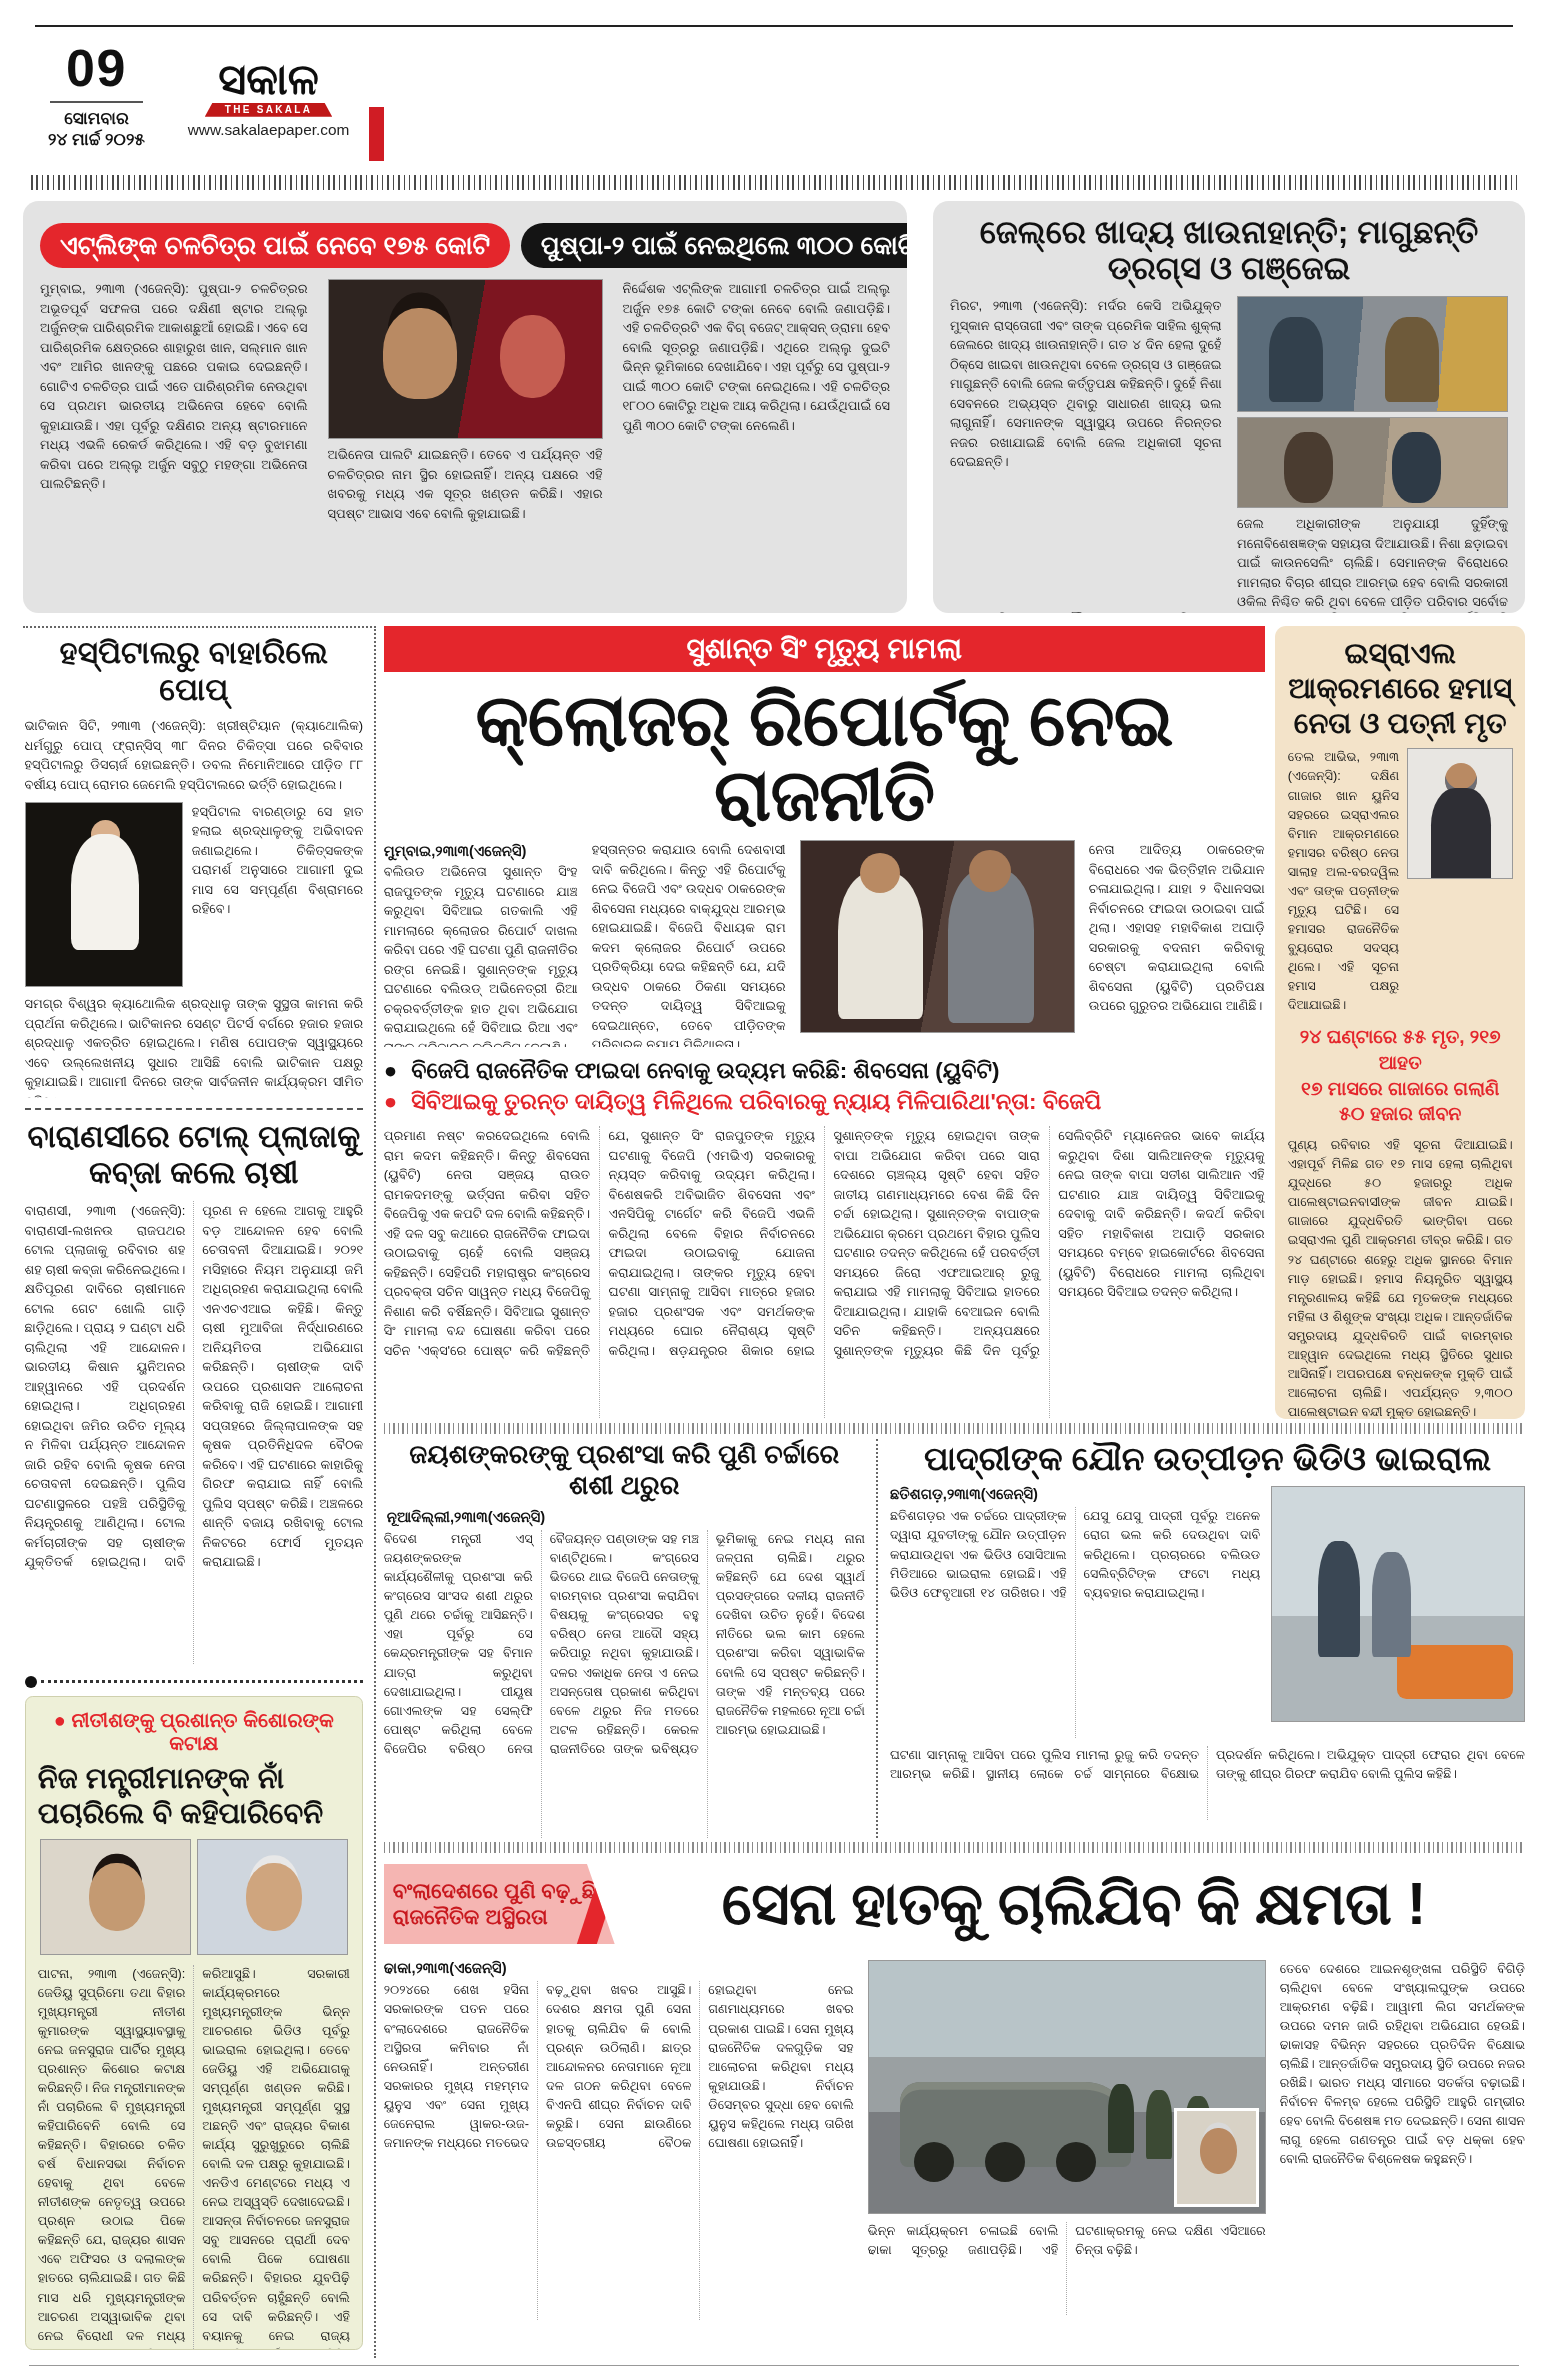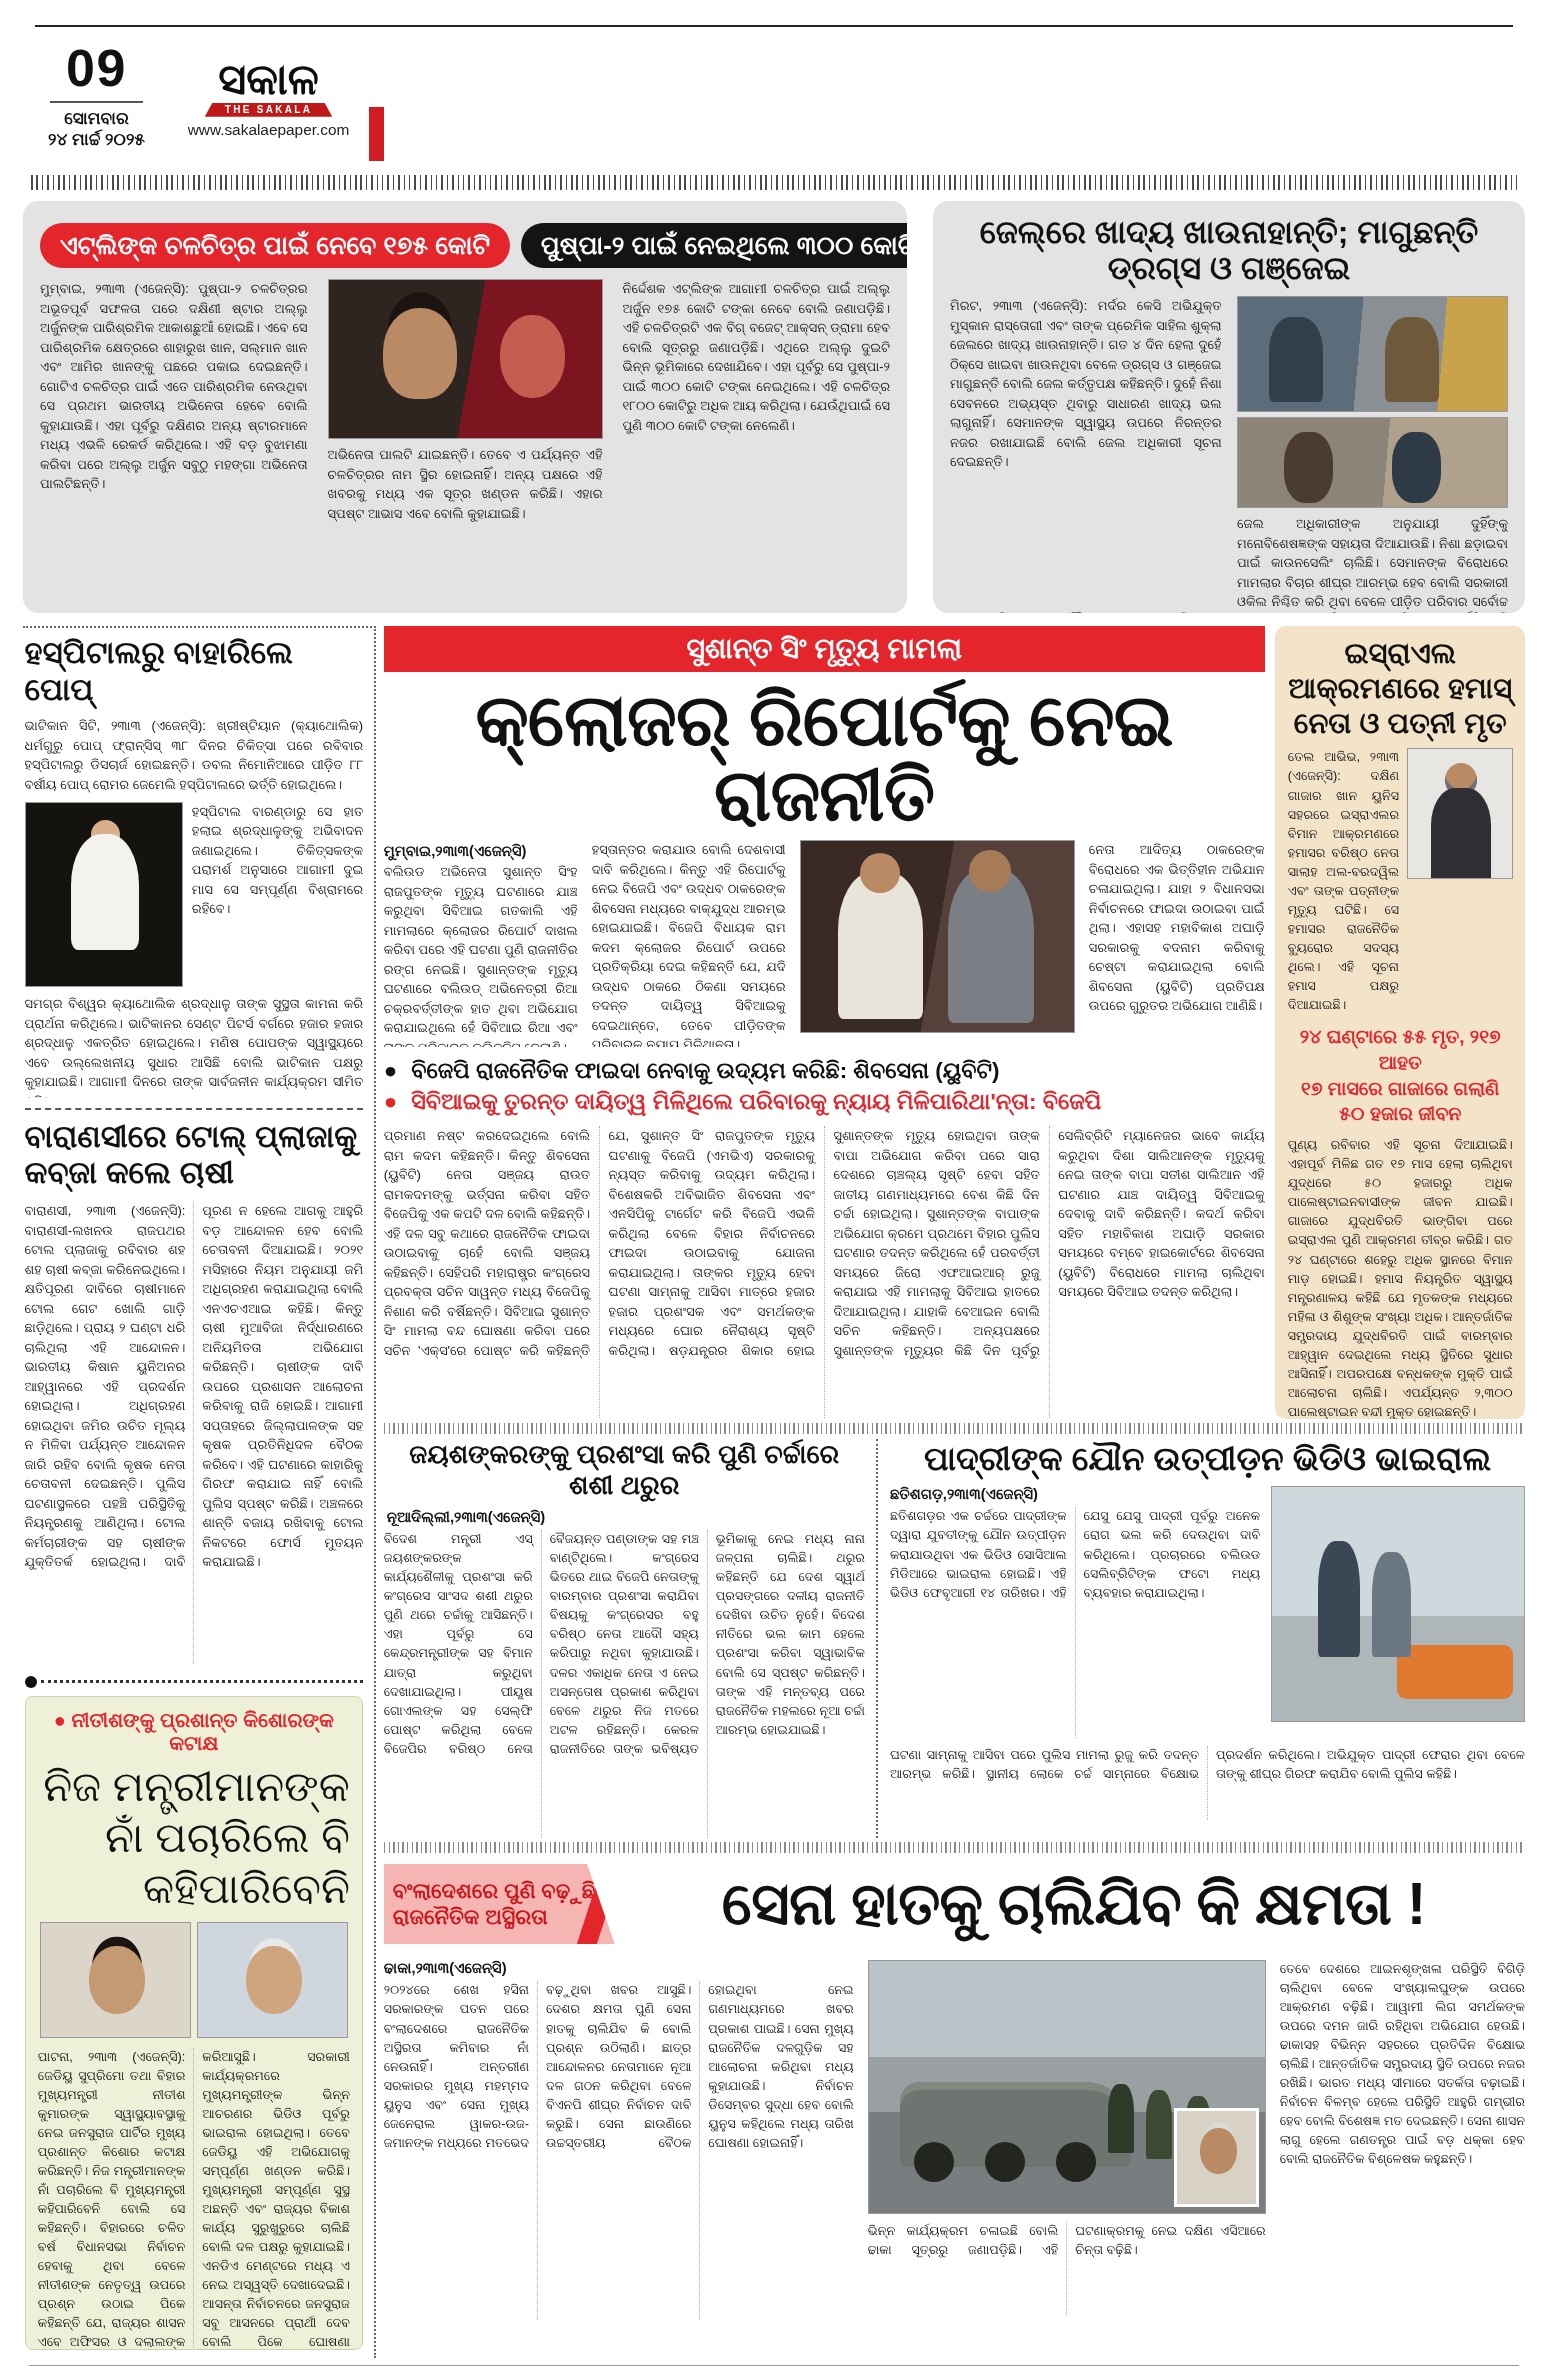--- a/index.html
+++ b/index.html
@@ -72,21 +72,21 @@
   .tr-photo-stack { width:271px; flex:none; display:flex; flex-direction:column; gap:4.6px; }
   .ph-jail1 { width:271px; height:116px; background:linear-gradient(95deg,#5b6c7a 0 45%,#8a8f94 45% 75%,#caa24a 75% 100%); }
   .ph-jail1 .fig { position:absolute; left:31px; top:20px; width:54px; height:85px; border-radius:40% 40% 8% 8%; background:#32404c; box-shadow:116px 0 0 #6e5a3a; }
   .ph-jail2 { width:271px; height:91px; background:linear-gradient(95deg,#8c8478 0 55%,#b0a18c 55% 100%); }
   .ph-jail2 .fig { position:absolute; left:46px; top:14px; width:49px; height:71px; border-radius:42%; background:#4a3c30; box-shadow:108px 0 0 #2e3a46; }
 
   
   .mainrow { display:flex; margin-top:12.3px; }
   .leftcol { width:353px; border-right:2.3px dotted #666; border-top:2.3px dotted #666; padding:7.7px 10.8px 0 1.5px; }
   .rightside { flex:1; padding-left:7.7px; }
-  .hl-md { font-size:31px; font-weight:bold; line-height:1.18; }
+  .hl-md { font-size:31px; font-weight:bold; text-align:center; line-height:1.18; }
   .byline { font-size:14.7px; font-weight:bold; }
   .pope-wrap { height:463px; overflow:hidden; }
   .pope-row { display:flex; gap:9.3px; margin-top:7.7px; }
   .ph-pope { width:158px; height:185px; flex:none; background:#15130f; }
   .ph-pope .fig { position:absolute; left:45px; top:31px; width:68px; height:116px; background:#f4f2ec; border-radius:44% 44% 10% 10%; }
   .ph-pope .head { position:absolute; left:65px; top:17px; width:29px; height:29px; border-radius:50%; background:#d9b08c; }
   .pope-sidetext { flex:1; }
   .dashed-div { border-top:2.3px dashed #555; margin:9.3px 0; }
   .toll-wrap { height:549px; overflow:hidden; }
   .dot-div { display:flex; align-items:center; gap:4.6px; margin:7.7px 0; }
@@ -127,21 +127,21 @@
   .hl-padri { font-size:33px; font-weight:bold; text-align:center; line-height:1.2; }
   .padri-row { display:flex; gap:10.8px; margin-top:7.7px; }
   .ph-padri { width:254px; height:236px; flex:none; background:linear-gradient(180deg,#cfd8dc 0 55%,#aeb6ba 55% 100%); }
   .ph-padri .sofa { position:absolute; right:10.8px; bottom:21.6px; width:116px; height:54px; border-radius:9.3px; background:#e07a30; }
   .ph-padri .p1 { position:absolute; left:46px; top:54px; width:42px; height:116px; border-radius:40% 40% 6% 6%; background:#3a4754; }
   .ph-padri .p2 { position:absolute; left:100px; top:65px; width:39px; height:105px; border-radius:40% 40% 6% 6%; background:#6b7683; }
 
   
   .nitish { background:#eef0d8; border:0.8px solid #cfd0ae; border-radius:7.7px; padding:12.3px 12.3px; margin-top:4.6px; height:654px; overflow:hidden; }
   .nitish-kicker { color:#e4262c; font-weight:bold; font-size:20px; text-align:center; }
-  .hl-nitish { font-size:42px; font-weight:normal; text-align:right; line-height:1.22; margin:6.2px 0 7.7px 0; }
+  .hl-nitish { font-size:29px; font-weight:bold; text-align:left; line-height:1.22; margin:6.2px 0 7.7px 0; }
   .nitish-photos { display:flex; gap:6.2px; justify-content:center; margin-bottom:9.3px; }
   .ph-head { width:151px; height:116px; background:#dcd6ca; }
   .ph-head .face { position:absolute; left:48px; top:23px; width:56px; height:68px; border-radius:48%; background:#c49a72; }
   .ph-head.pk .face { box-shadow:0 -12.3px 0 -3.1px #1c1410; }
   .ph-head.nk { background:#cfd6de; }
   .ph-head.nk .face { background:#cfa57e; box-shadow:0 -10.8px 0 -3.1px #e8e8e8; }
 
   
   .bangla { height:500px; overflow:hidden; }
   .bangla-head { display:flex; align-items:center; gap:7.7px; height:93px; }

